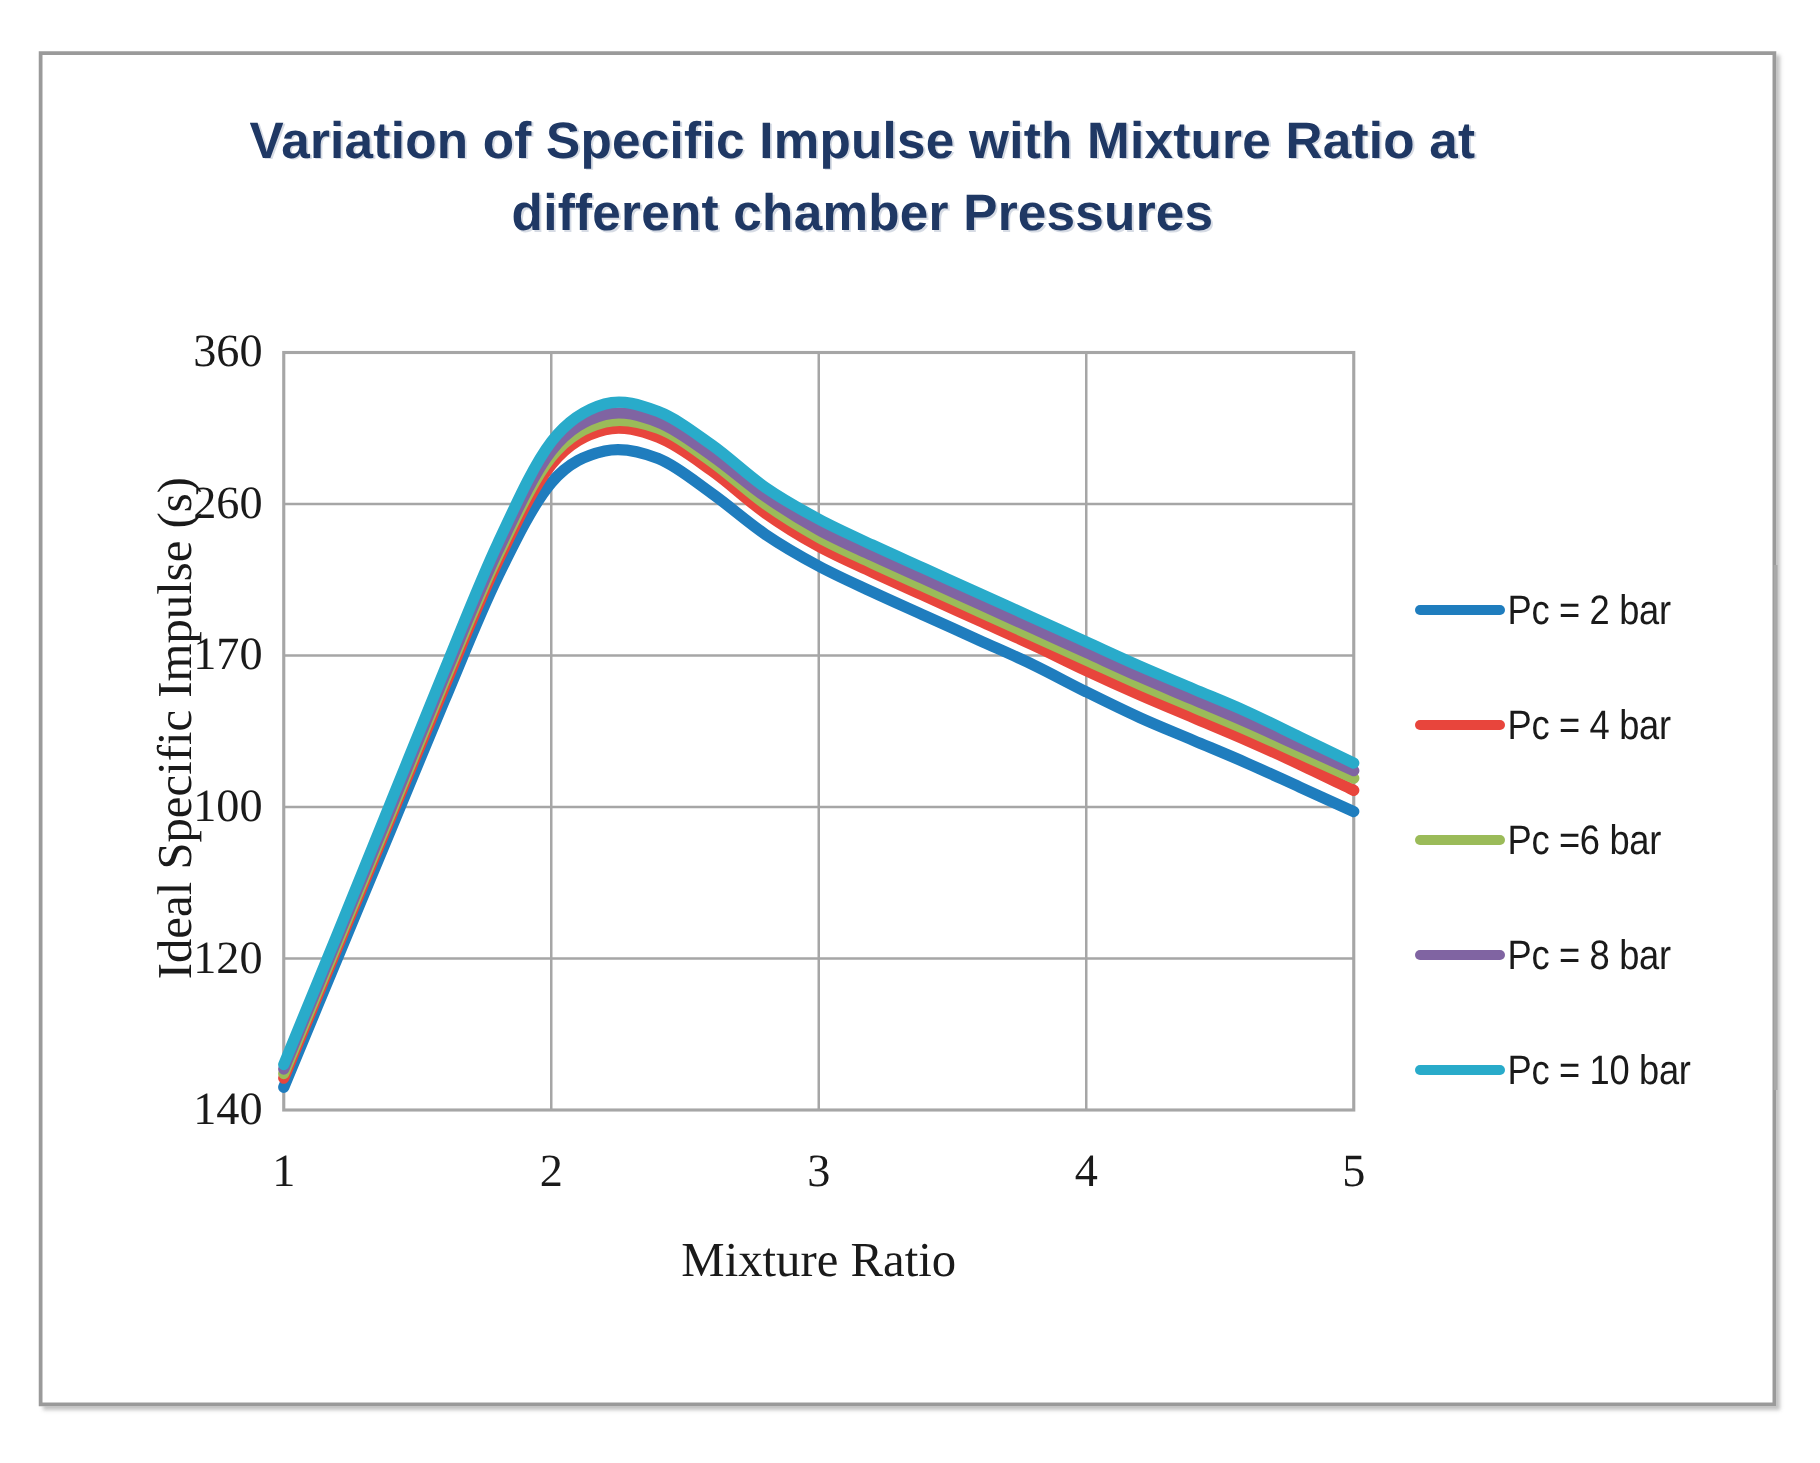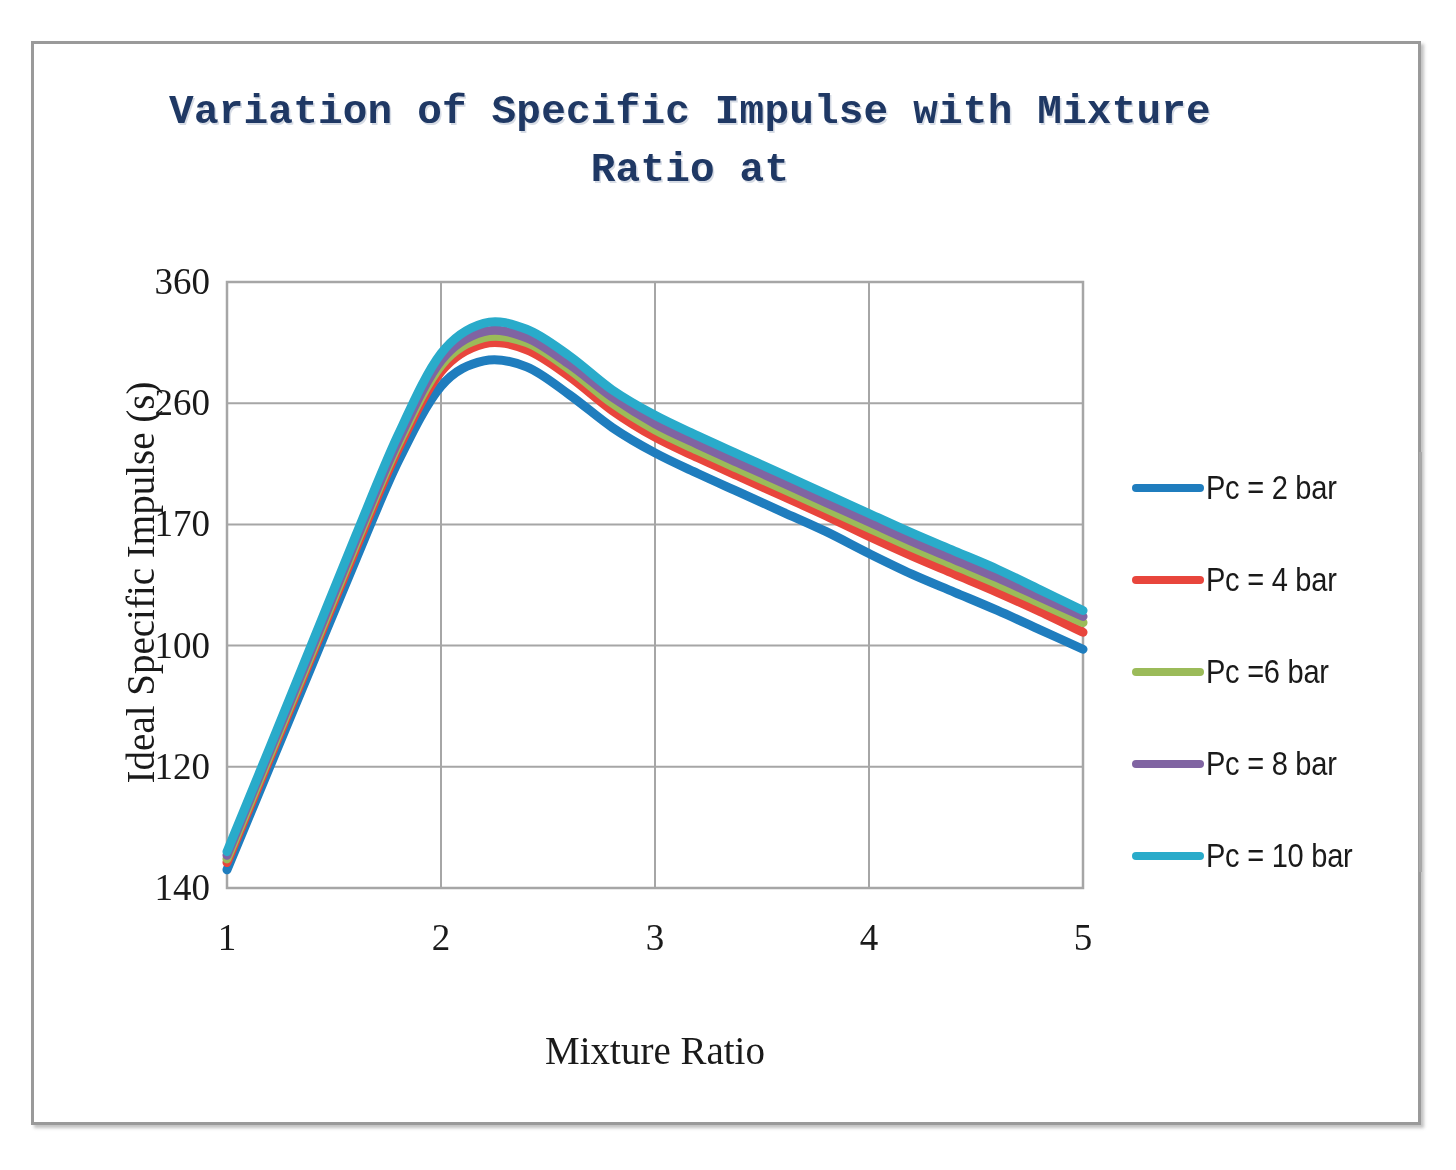--- a/index.html
+++ b/index.html
@@ -33,21 +33,21 @@
     background: #ffffff;
     box-shadow: 3px 3px 3px rgba(120,120,120,0.45);
   }
   
   #chart-title {
     position: absolute;
     left: 150px;
     top: 83px;
     width: 1080px;
     text-align: center;
-    font-family: Liberation Mono, monospace;
+    font-family: Liberation Sans, sans-serif;
     font-weight: bold;
     font-size: 41px;
     line-height: 1.42;
     color: #1F3864;
     letter-spacing: 0.2px;
     text-shadow: 1.5px 1.5px 0 rgba(180,190,205,0.55);
   }
   
   #plot-wrap {
     position: absolute;
@@ -75,21 +75,20 @@
   }
   #x-axis-title {
     position: absolute;
     left: 227px;
     top: 986px;
     width: 856px;
     text-align: center;
     font-family: "Liberation Serif", serif;
     font-size: 39px;
     color: #1a1a1a;
-    margin-top: 42px;
   }
   
   .ytick-label {
     position: absolute;
     width: 120px;
     text-align: right;
     font-family: "Liberation Serif", serif;
     font-size: 37px;
     color: #1a1a1a;
     line-height: 1;
@@ -144,20 +143,21 @@
 </style>
 </head>
 <body>
 
 <div id="figure">
 
   <div id="outer-frame"></div>
 
   <div id="chart-title">
     <div>Variation of Specific Impulse with Mixture Ratio at</div>
+    <div>different  chamber Pressures</div>
   </div>
 
   <div id="plot-wrap">
     <svg id="plot-svg" width="1456" height="1170">
       <g id="gridlines">
           <line x1="227" x2="1083" y1="766.8" y2="766.8" stroke="#a6a6a6" stroke-width="2"></line>
           <line x1="227" x2="1083" y1="645.6" y2="645.6" stroke="#a6a6a6" stroke-width="2"></line>
           <line x1="227" x2="1083" y1="524.4000000000001" y2="524.4000000000001" stroke="#a6a6a6" stroke-width="2"></line>
           <line x1="227" x2="1083" y1="403.2" y2="403.2" stroke="#a6a6a6" stroke-width="2"></line>
           <line y1="282" y2="888" x1="441" x2="441" stroke="#a6a6a6" stroke-width="2"></line>

